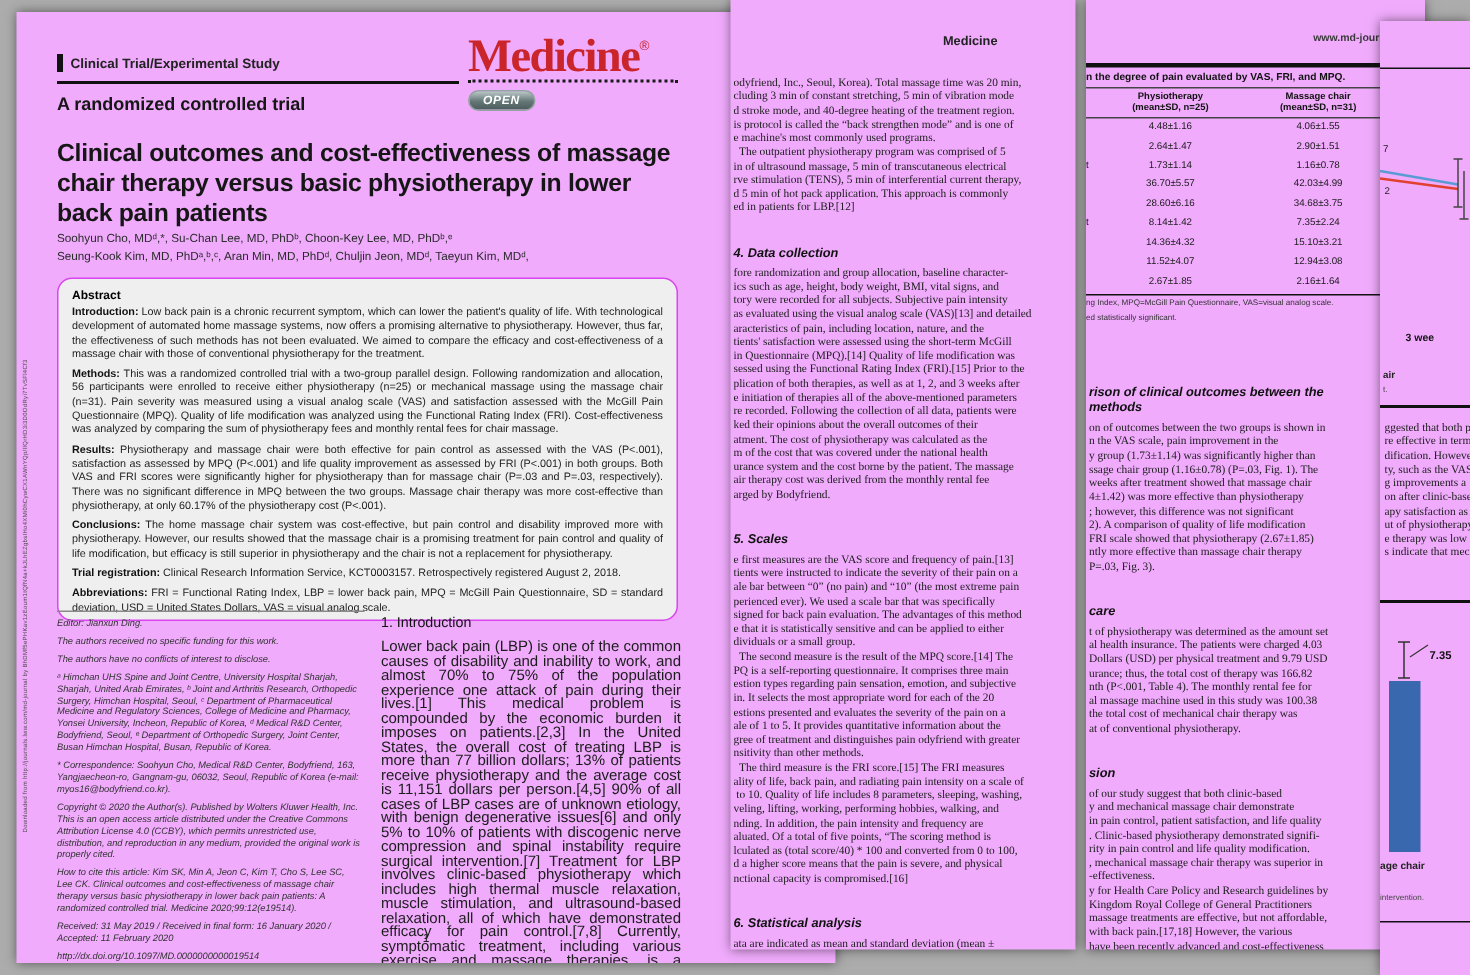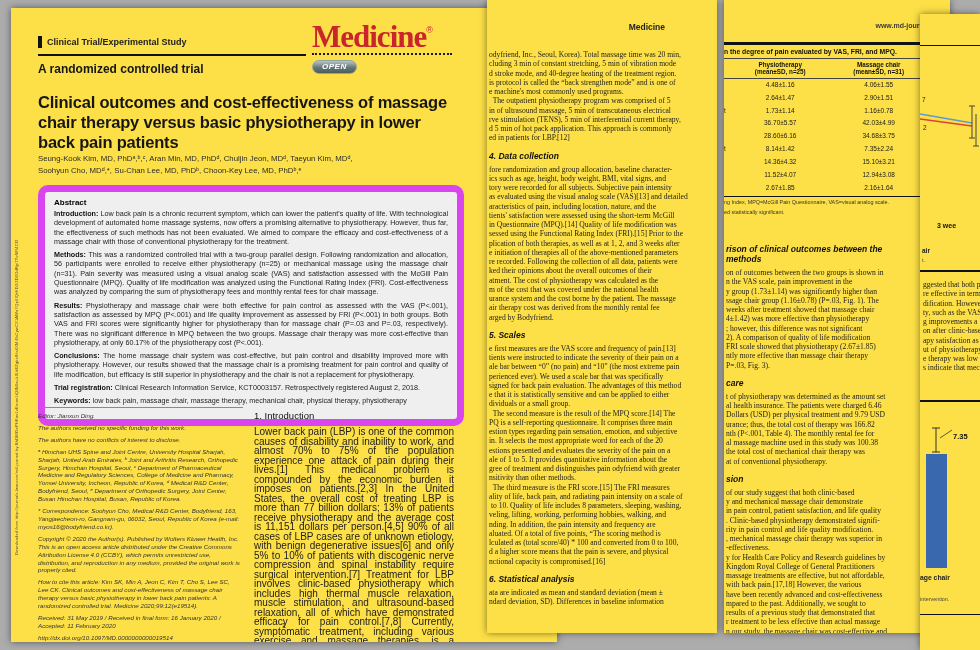--- a/index.html
+++ b/index.html
@@ -1,20 +1,20 @@
 <!DOCTYPE html>
 <html><head>
 <meta charset="utf-8">
 <style>
   html,body{margin:0;padding:0;}
   body{
     width:980px;height:650px;overflow:hidden;position:relative;
     background:#adacad;font-family:"Liberation Sans",sans-serif;
   }
-  .page{position:absolute;background:#fde047;box-shadow:0 0 7px rgba(0,0,0,.5);overflow:hidden;}
+  .page{position:absolute;background:#f0abfc;box-shadow:0 0 7px rgba(0,0,0,.5);overflow:hidden;}
   
   #page1{left:11px;top:8px;width:546px;height:634px;}
   #p1-inner{position:absolute;left:27px;top:14px;width:414px;}
   #vert-note{
     position:absolute;left:3px;top:232px;height:315px;width:7px;
     writing-mode:vertical-rl;transform:rotate(180deg);
     font-size:4px;color:#4a4a4a;letter-spacing:.2px;overflow:hidden;white-space:nowrap;
   }
   #type-row{position:relative;height:36px;}
   #type-bar{position:absolute;left:0;top:14px;width:4px;height:12px;background:#111;}
@@ -26,21 +26,21 @@
   #logo-rule{border-bottom:2px dotted #1a1a1a;margin-top:1px;}
   #open-badge{
     display:inline-block;margin-top:5px;padding:1px 9px 2px;border-radius:9px;
     background:linear-gradient(#b9c6c6,#657676 55%,#4d5d5e);border:1px solid #93a3a3;
     color:#fff;font-size:8px;font-weight:bold;font-style:italic;letter-spacing:.5px;
   }
   #title{margin-top:16px;font-size:16.5px;font-weight:bold;color:#161616;line-height:20px;letter-spacing:-.2px;width:420px;}
   #subtitle{margin-top:4px;font-size:12px;font-weight:bold;color:#161616;}
   .authors{margin-top:2px;font-size:7.8px;color:#2a2a2a;line-height:10px;}
   #abstract-box{
-    margin-top:9px;width:394px;background:#efefef;border:7px solid #d946ef;border-radius:10px;
+    margin-top:9px;width:394px;background:#efefef;border:1px solid #d946ef;border-radius:10px;
     padding:6px 9px 7px;height:214px;overflow:hidden;
   }
   #abstract-heading{font-size:8px;font-weight:bold;margin:0 0 2px;}
   .abs-sec{margin:0 0 4px;font-size:7.2px;line-height:9.3px;text-align:justify;color:#1d1d1d;}
   .abs-sec b{color:#111;}
   #col-rule{position:absolute;left:27px;top:399px;width:205px;border-top:1px solid #8a8a8a;}
   #footnote-col{position:absolute;left:27px;top:404px;width:203px;}
   .fn{margin:0 0 4px;font-size:6.2px;line-height:7.9px;font-style:italic;color:#333;}
   #intro-col{position:absolute;left:243px;top:402px;width:200px;}
   #intro-heading{font-size:9.5px;font-weight:normal;color:#111;margin:0 0 6px;}
@@ -48,21 +48,21 @@
   #page-num{position:absolute;left:50%;bottom:12px;transform:translateX(-50%);font-size:8px;color:#222;}
   
   #page2{left:487px;top:0;width:230px;height:633px;}
   #page3{left:724px;top:0;width:226px;height:633px;}
   #page4{left:920px;top:14px;width:60px;height:636px;}
   .frag-head{position:absolute;top:22px;font-size:8.5px;font-weight:bold;color:#222;}
   #p2-head{right:52px;}
   #p3-head{right:4px;font-size:7px;color:#3a3a3a;}
   .frag-body{position:absolute;left:2px;right:12px;top:50px;}
   .tl{font-family:"Liberation Serif",serif;font-size:7.6px;line-height:9.25px;white-space:pre;color:#1c1c1c;overflow:hidden;}
-  .frag-h{font-size:8.5px;font-weight:bold;font-style:italic;color:#111;margin:8px 0 4px;white-space:pre-line;line-height:10px;}
+  .frag-h{font-size:8.5px;font-weight:bold;font-style:italic;color:#111;margin:20px 0 4px;white-space:pre-line;line-height:10px;}
   
   #p3-table{position:absolute;left:0;right:0;top:42px;}
   #t-toprule{height:2.5px;background:#111;}
   #t-title{font-size:6.8px;font-weight:bold;color:#111;padding:3px 1px 3px 0;border-bottom:1px solid #444;}
   .thead{display:grid;grid-template-columns:7px 1fr 1fr 22px;border-bottom:1px solid #444;padding:2px 0;}
   .th{font-size:6.3px;font-weight:bold;text-align:center;line-height:7.6px;color:#111;}
   .th.p{font-style:italic;text-align:right;padding-right:2px;align-self:end;}
   .trow{display:grid;grid-template-columns:7px 1fr 1fr 22px;}
   .tc{font-size:6.5px;line-height:12.9px;text-align:center;color:#1a1a1a;}
   .tc.c0{text-align:left;}
@@ -95,30 +95,31 @@
       <div id="type-label">Clinical Trial/Experimental Study</div>
       <div id="type-rule"></div>
       <div id="logo-wrap">
         <span id="logo">Medicine</span><span id="logo-reg">®</span>
         <div id="logo-rule"></div>
         <span id="open-badge">OPEN</span>
       </div>
     </div>
     <div id="subtitle">A randomized controlled trial</div>
     <div id="title">Clinical outcomes and cost-effectiveness of massage chair therapy versus basic physiotherapy in lower back pain patients</div>
+    <div class="authors">Soohyun Cho, MDᵈ,*, Su-Chan Lee, MD, PhDᵇ, Choon-Key Lee, MD, PhDᵇ,ᵉ</div>
     <div class="authors">Seung-Kook Kim, MD, PhDᵃ,ᵇ,ᶜ, Aran Min, MD, PhDᵈ, Chuljin Jeon, MDᵈ, Taeyun Kim, MDᵈ,</div>
-    <div class="authors">Soohyun Cho, MDᵈ,*, Su-Chan Lee, MD, PhDᵇ, Choon-Key Lee, MD, PhDᵇ,ᵉ</div>
     <div id="abstract-box">
       <p id="abstract-heading">Abstract</p>
       <div id="abstract-sections">
           <p class="abs-sec"><b>Introduction: </b>Low back pain is a chronic recurrent symptom, which can lower the patient's quality of life. With technological development of automated home massage systems, now offers a promising alternative to physiotherapy. However, thus far, the effectiveness of such methods has not been evaluated. We aimed to compare the efficacy and cost-effectiveness of a massage chair with those of conventional physiotherapy for the treatment.</p>
           <p class="abs-sec"><b>Methods: </b>This was a randomized controlled trial with a two-group parallel design. Following randomization and allocation, 56 participants were enrolled to receive either physiotherapy (n=25) or mechanical massage using the massage chair (n=31). Pain severity was measured using a visual analog scale (VAS) and satisfaction assessed with the McGill Pain Questionnaire (MPQ). Quality of life modification was analyzed using the Functional Rating Index (FRI). Cost-effectiveness was analyzed by comparing the sum of physiotherapy fees and monthly rental fees for chair massage.</p>
           <p class="abs-sec"><b>Results: </b>Physiotherapy and massage chair were both effective for pain control as assessed with the VAS (P&lt;.001), satisfaction as assessed by MPQ (P&lt;.001) and life quality improvement as assessed by FRI (P&lt;.001) in both groups. Both VAS and FRI scores were significantly higher for physiotherapy than for massage chair (P=.03 and P=.03, respectively). There was no significant difference in MPQ between the two groups. Massage chair therapy was more cost-effective than physiotherapy, at only 60.17% of the physiotherapy cost (P&lt;.001).</p>
           <p class="abs-sec"><b>Conclusions: </b>The home massage chair system was cost-effective, but pain control and disability improved more with physiotherapy. However, our results showed that the massage chair is a promising treatment for pain control and quality of life modification, but efficacy is still superior in physiotherapy and the chair is not a replacement for physiotherapy.</p>
           <p class="abs-sec"><b>Trial registration: </b>Clinical Research Information Service, KCT0003157. Retrospectively registered August 2, 2018.</p>
+          <p class="abs-sec"><b>Abbreviations: </b>FRI = Functional Rating Index, LBP = lower back pain, MPQ = McGill Pain Questionnaire, SD = standard deviation, USD = United States Dollars, VAS = visual analog scale.</p>
           <p class="abs-sec"><b>Keywords: </b>low back pain, massage chair, massage therapy, mechanical chair, physical therapy, physiotherapy</p>
         </div>
     </div>
   </div>
   <div id="col-rule"></div>
   <div id="footnote-col">
       <p class="fn">Editor: Jianxun Ding.</p>
       <p class="fn">The authors received no specific funding for this work.</p>
       <p class="fn">The authors have no conflicts of interest to disclose.</p>
       <p class="fn">ᵃ Himchan UHS Spine and Joint Centre, University Hospital Sharjah, Sharjah, United Arab Emirates, ᵇ Joint and Arthritis Research, Orthopedic Surgery, Himchan Hospital, Seoul, ᶜ Department of Pharmaceutical Medicine and Regulatory Sciences, College of Medicine and Pharmacy, Yonsei University, Incheon, Republic of Korea, ᵈ Medical R&amp;D Center, Bodyfriend, Seoul, ᵉ Department of Orthopedic Surgery, Joint Center, Busan Himchan Hospital, Busan, Republic of Korea.</p>
@@ -283,21 +284,21 @@
       <div class="tl">ssage chair group (1.16±0.78) (P=.03, Fig. 1). The</div>
       <div class="tl">weeks after treatment showed that massage chair</div>
       <div class="tl">4±1.42) was more effective than physiotherapy</div>
       <div class="tl">; however, this difference was not significant</div>
       <div class="tl">2). A comparison of quality of life modification</div>
       <div class="tl">FRI scale showed that physiotherapy (2.67±1.85)</div>
       <div class="tl">ntly more effective than massage chair therapy</div>
       <div class="tl">P=.03, Fig. 3).</div>
       <div class="frag-h">care</div>
       <div class="tl">t of physiotherapy was determined as the amount set</div>
-      <div class="tl">al health insurance. The patients were charged 6.46</div>
+      <div class="tl">al health insurance. The patients were charged 4.03</div>
       <div class="tl">Dollars (USD) per physical treatment and 9.79 USD</div>
       <div class="tl">urance; thus, the total cost of therapy was 166.82</div>
       <div class="tl">nth (P&lt;.001, Table 4). The monthly rental fee for</div>
       <div class="tl">al massage machine used in this study was 100.38</div>
       <div class="tl">the total cost of mechanical chair therapy was</div>
       <div class="tl">at of conventional physiotherapy.</div>
       <div class="frag-h">sion</div>
       <div class="tl">of our study suggest that both clinic-based</div>
       <div class="tl">y and mechanical massage chair demonstrate</div>
       <div class="tl">in pain control, patient satisfaction, and life quality</div>

